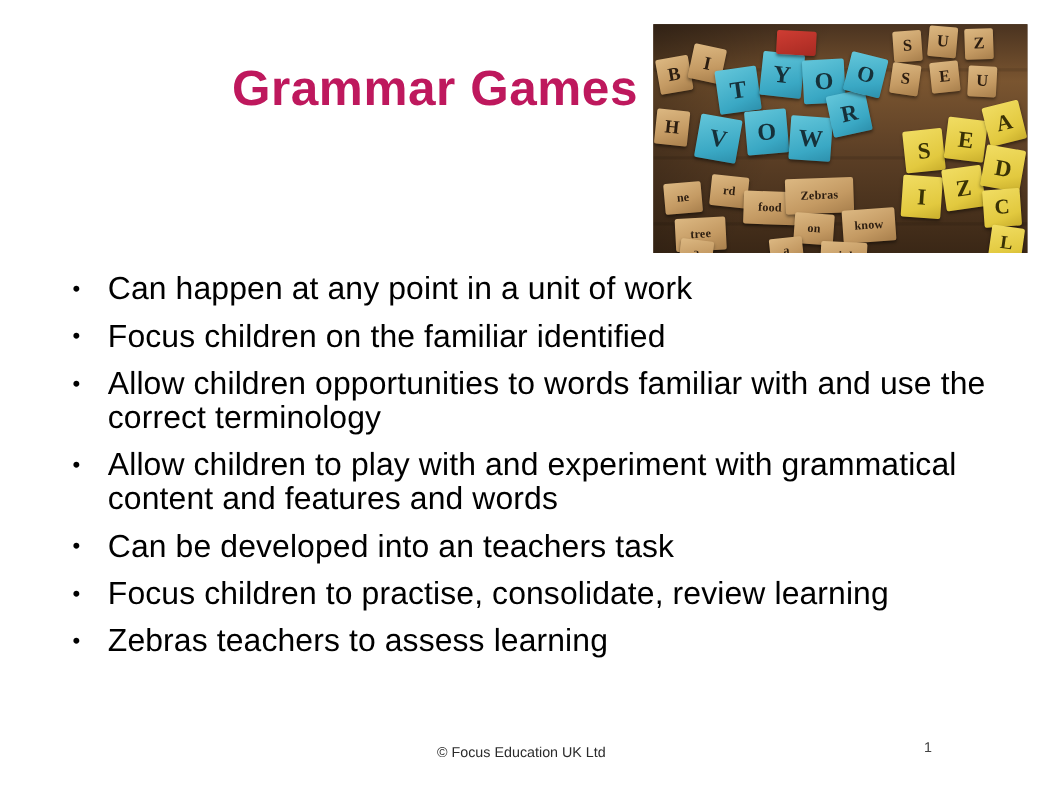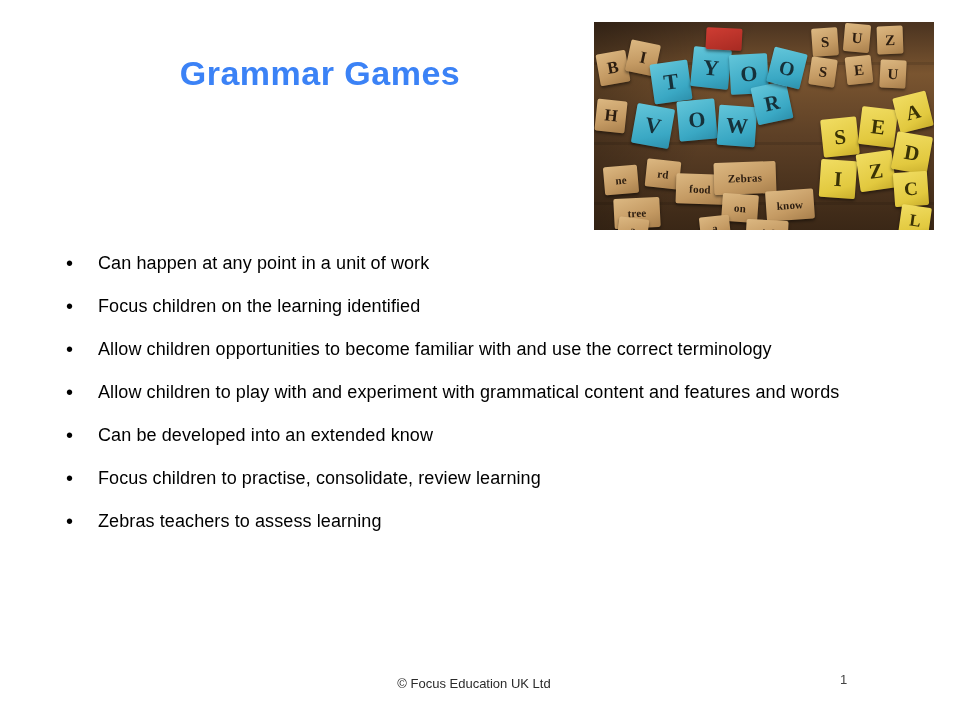--- a/index.html
+++ b/index.html
@@ -19,26 +19,26 @@
     position: relative;
     width: 960px;
     height: 720px;
     background: #ffffff;
   }
   .slide-title {
     position: absolute;
     left: 60px;
     top: 55px;
     width: 520px;
-    font-size: 34px;
+    font-size: 45px;
     font-weight: bold;
     letter-spacing: 0.5px;
-    color: #3b82f6;
+    color: #be185d;
     line-height: 1.1;
-    text-align: center;
+    text-align: right;
   }
   
   .photo {
     position: absolute;
     left: 594px;
     top: 22px;
     width: 340px;
     height: 208px;
     overflow: hidden;
     background: #4a3321;
@@ -99,21 +99,21 @@
     flex: 0 0 38px;
     font-size: 20px;
     line-height: 30px;
     color: #000000;
     text-align: left;
     padding-left: 6px;
     box-sizing: border-box;
   }
   .bullet-text {
     flex: 1 1 auto;
-    font-size: 18px;
+    font-size: 29px;
     line-height: 31px;
     color: #000000;
     letter-spacing: 0.1px;
   }
   .footer-copyright {
     position: absolute;
     left: 0;
     top: 676px;
     width: 948px;
     text-align: center;
@@ -182,33 +182,33 @@
     <div class="tile wood word" style="left:152px;top:198px;width:42px;height:26px;transform:rotate(3deg)">pink</div>
   </div>
 
   <div class="bullets">
     <div class="bullet-row">
       <div class="bullet-mark">•</div>
       <div class="bullet-text">Can happen at any point in a unit of work</div>
     </div>
     <div class="bullet-row">
       <div class="bullet-mark">•</div>
-      <div class="bullet-text">Focus children on the learning identified</div>
-    </div>
-    <div class="bullet-row">
-      <div class="bullet-mark">•</div>
-      <div class="bullet-text">Allow children opportunities to become familiar with and use the correct terminology</div>
+      <div class="bullet-text">Focus children on the familiar identified</div>
+    </div>
+    <div class="bullet-row">
+      <div class="bullet-mark">•</div>
+      <div class="bullet-text">Allow children opportunities to words familiar with and use the correct terminology</div>
     </div>
     <div class="bullet-row">
       <div class="bullet-mark">•</div>
       <div class="bullet-text">Allow children to play with and experiment with grammatical content and features and words</div>
     </div>
     <div class="bullet-row">
       <div class="bullet-mark">•</div>
-      <div class="bullet-text">Can be developed into an extended know</div>
+      <div class="bullet-text">Can be developed into an teachers task</div>
     </div>
     <div class="bullet-row">
       <div class="bullet-mark">•</div>
       <div class="bullet-text">Focus children to practise, consolidate, review learning</div>
     </div>
     <div class="bullet-row">
       <div class="bullet-mark">•</div>
       <div class="bullet-text">Zebras teachers to assess learning</div>
     </div>
   </div>

